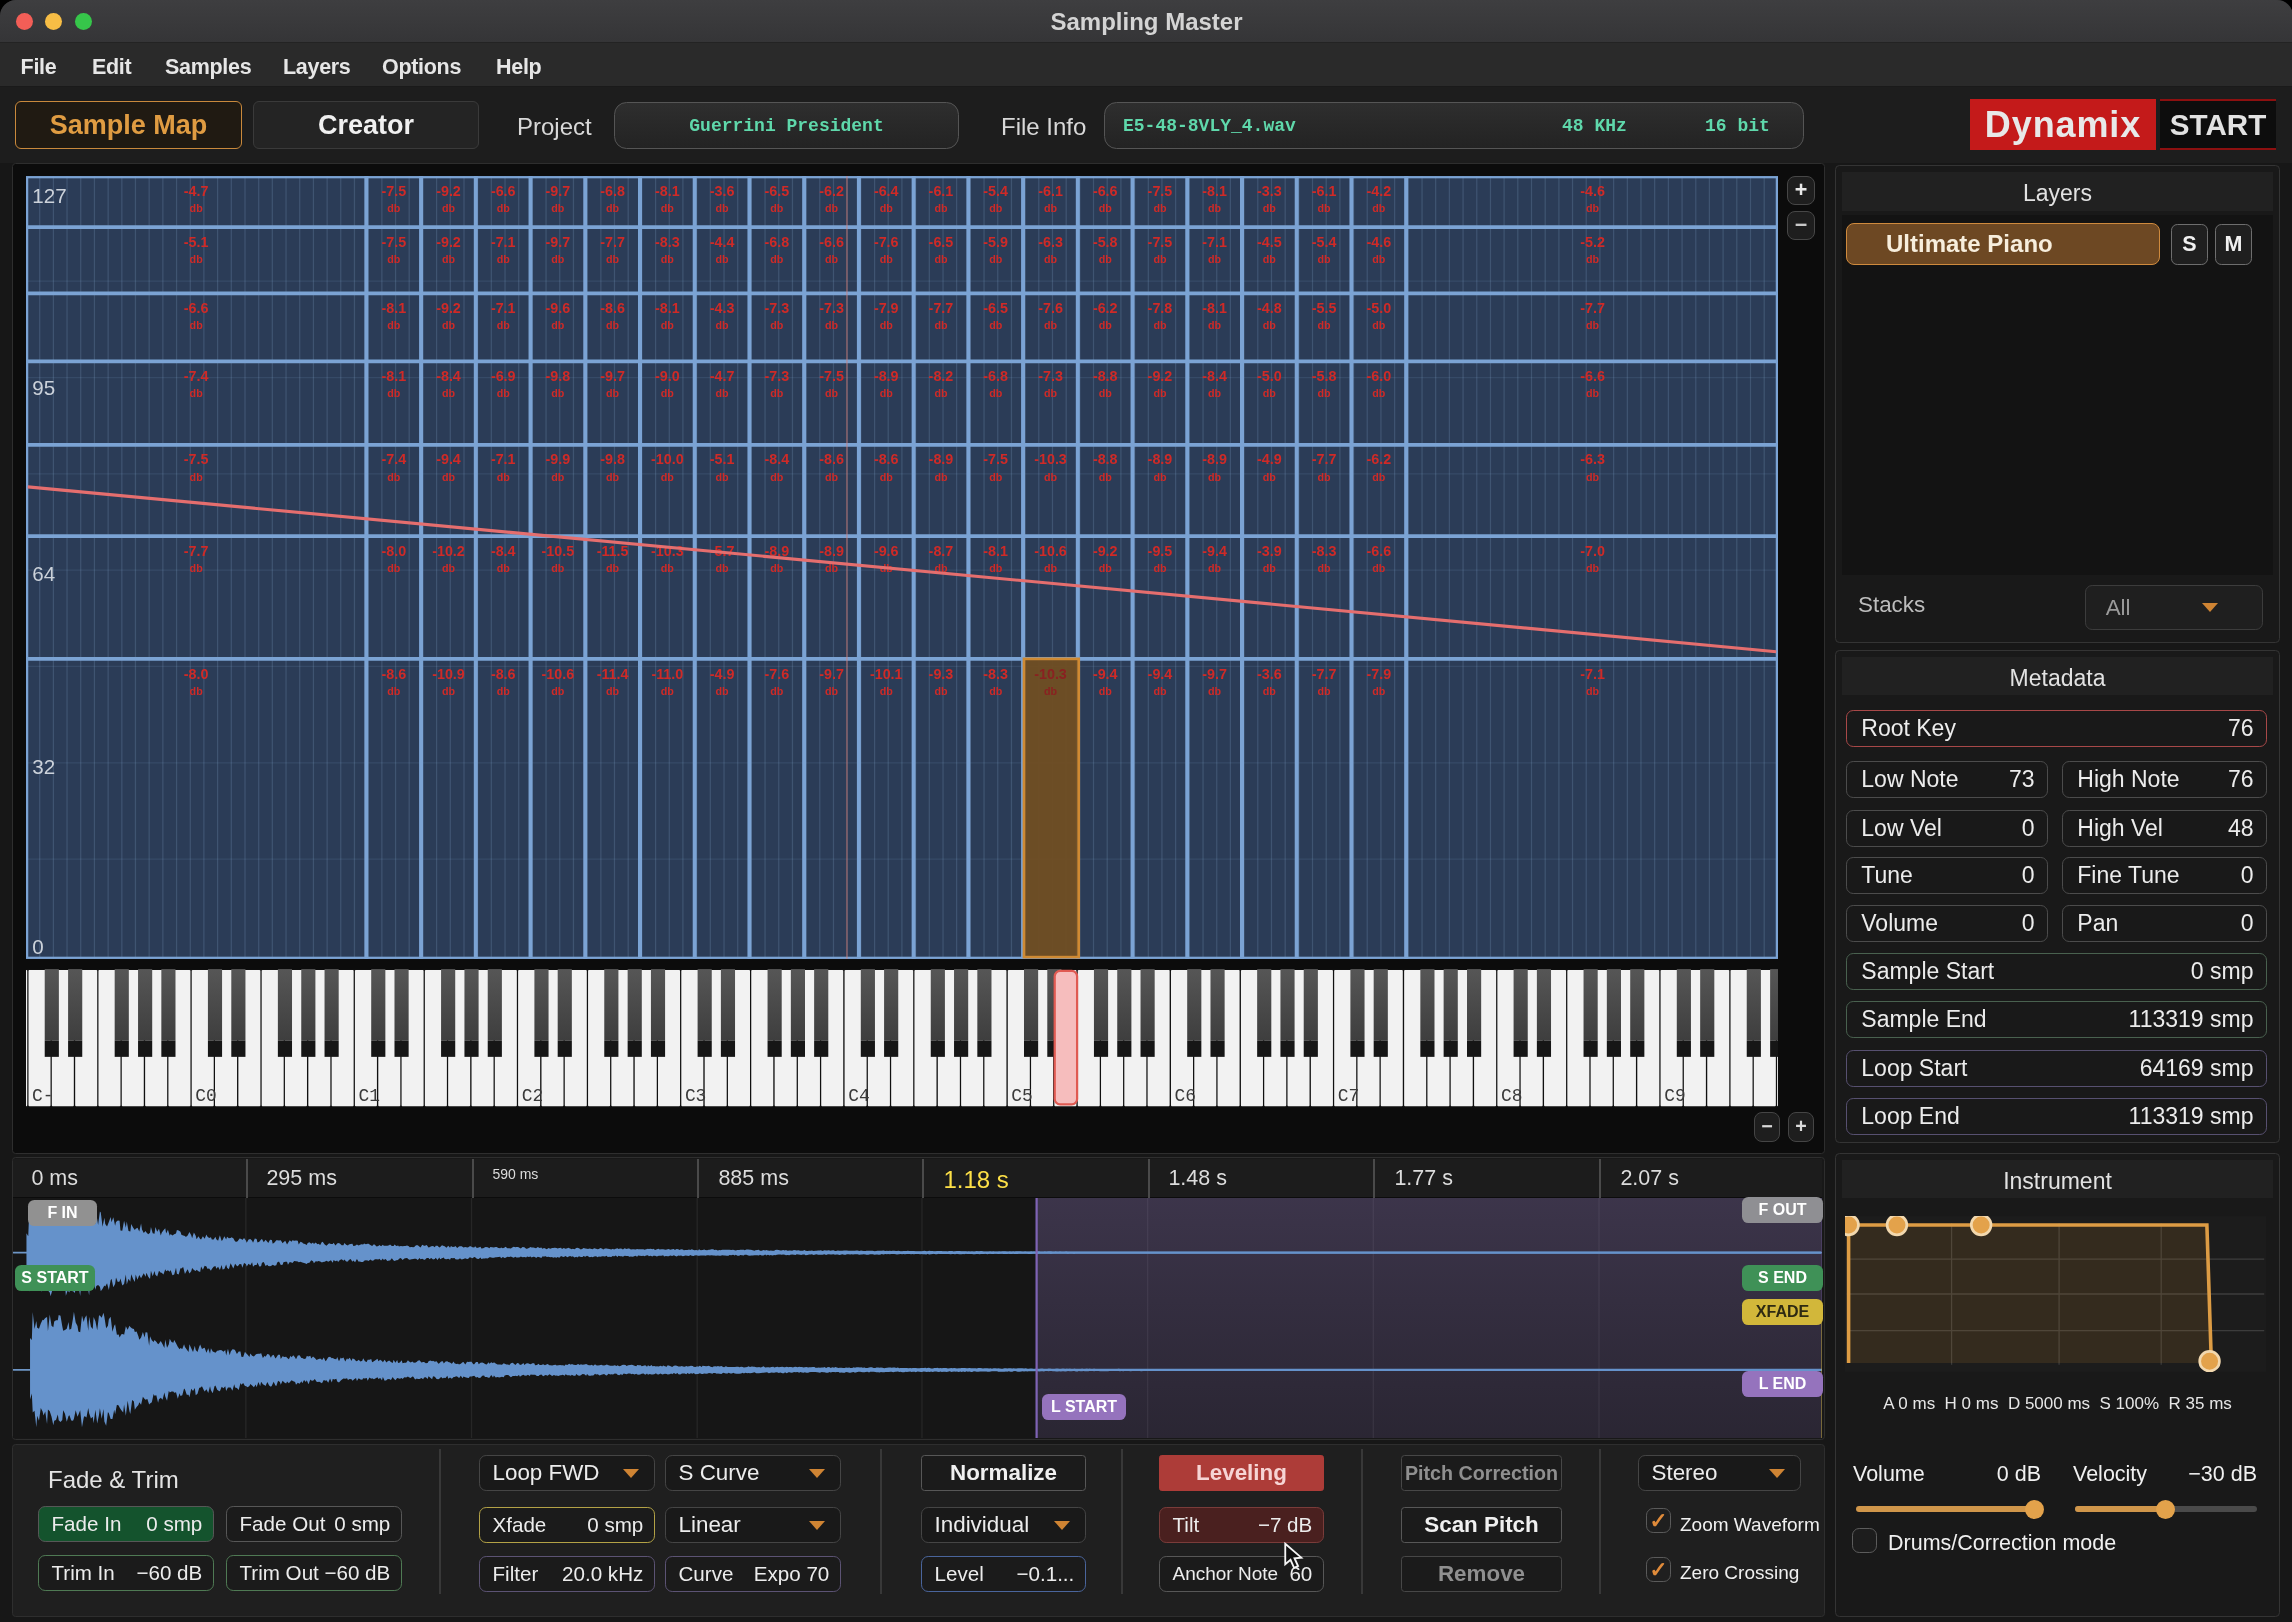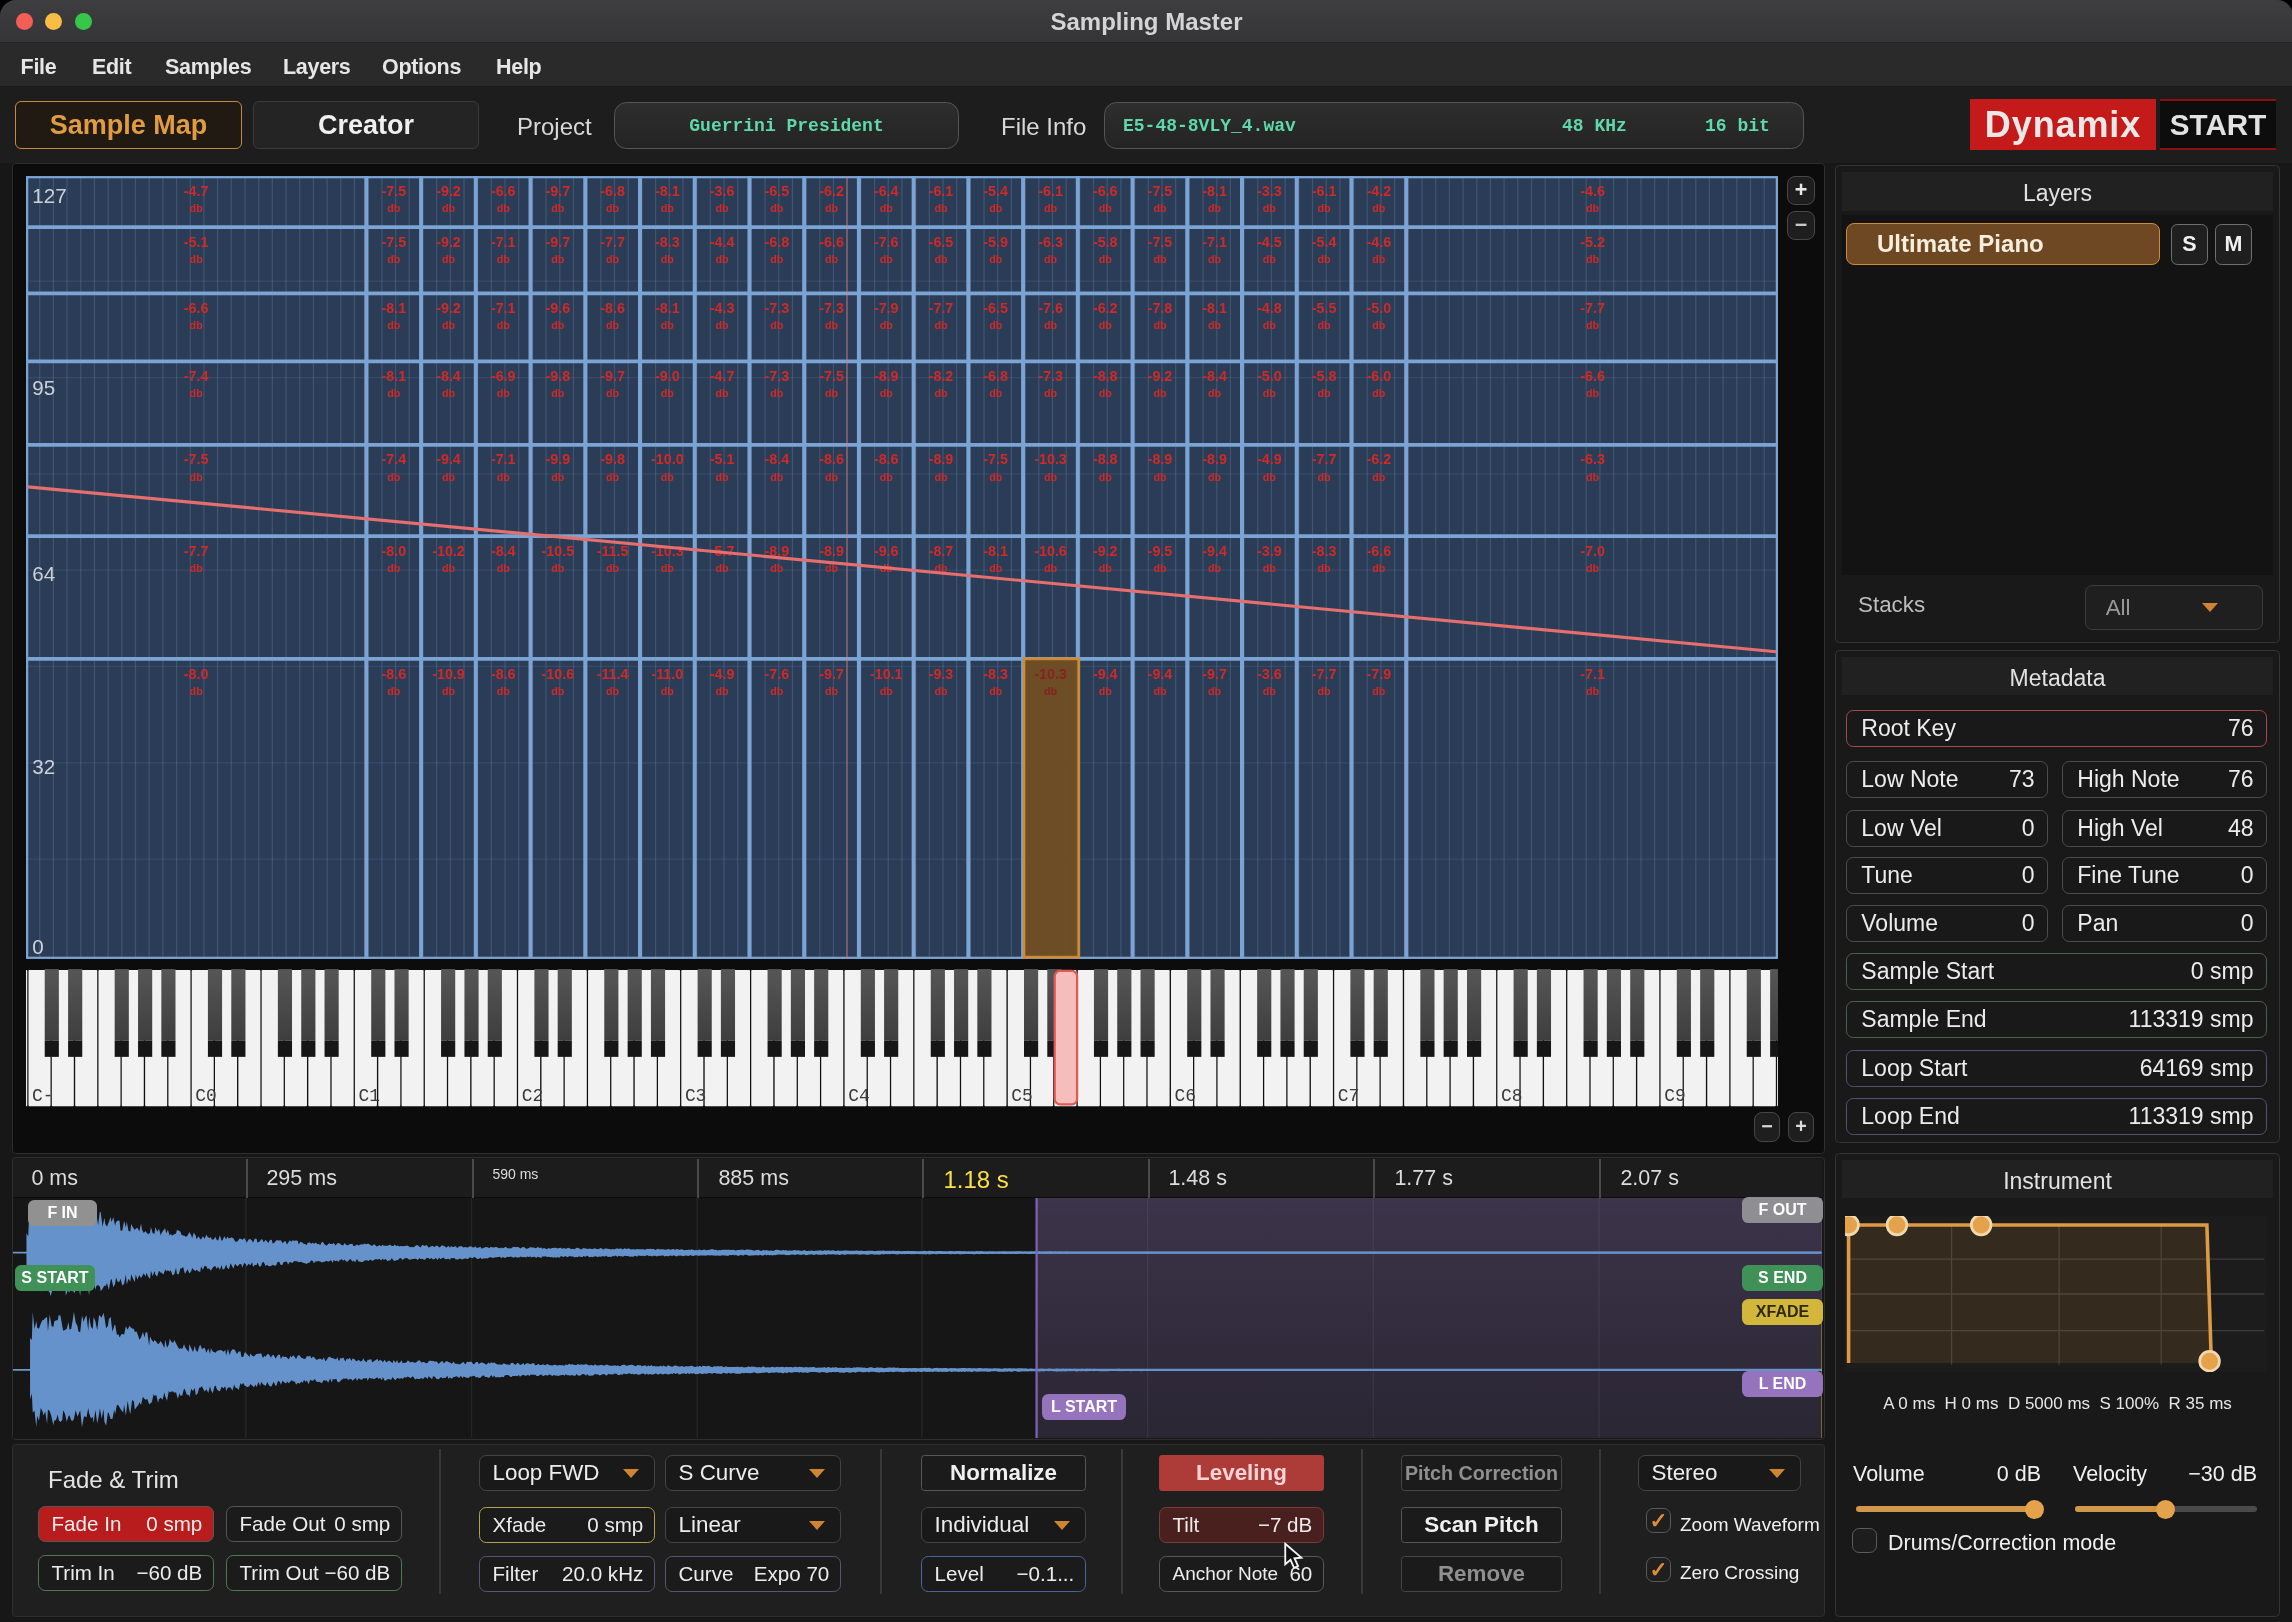--- a/index.html
+++ b/index.html
@@ -622,21 +622,21 @@
     </div>
     <div class="mark" style="left:28px;top:1200px;width:69px;background:#919191;color:#fff">F IN</div>
     <div class="mark" style="left:15px;top:1265px;width:80px;background:#3f9157;color:#fff">S START</div>
     <div class="mark" style="left:1742px;top:1197px;width:81px;background:#8f8f93;color:#fff">F OUT</div>
     <div class="mark" style="left:1742px;top:1265px;width:81px;background:#3f9157;color:#fff">S END</div>
     <div class="mark" style="left:1742px;top:1299px;width:81px;background:#d2b73a;color:#2e2a12">XFADE</div>
     <div class="mark" style="left:1742px;top:1371px;width:81px;background:#9573bd;color:#fff">L END</div>
     <div class="mark" style="left:1042px;top:1394px;width:84px;background:#9573bd;color:#fff">L START</div>
     <div class="abs" style="left:11.6px;top:1444px;width:1813px;height:173px;background:#1f1f1f;border:1.8px solid #2e2e2e;border-radius:3.6px"></div>
     <div class="abs" style="left:48px;top:1466px;font-size:24px;color:#e4e4e4">Fade &amp; Trim</div>
-    <div class="bbtn" style="left:38px;top:1506px;width:176px;border-color:#575757;background:#b91c1c">
+    <div class="bbtn" style="left:38px;top:1506px;width:176px;border-color:#575757;background:#14532d">
       <span style="font-size:20.6px">Fade In</span>
       <span>0 smp</span>
     </div>
     <div class="bbtn" style="left:226px;top:1506px;width:176px;border-color:#575757;background:#1b1b1b">
       <span style="font-size:20.6px">Fade Out</span>
       <span>0 smp</span>
     </div>
     <div class="bbtn" style="left:38px;top:1555px;width:176px;border-color:#4f7a54;background:#1b1b1b">
       <span style="font-size:20.6px">Trim In</span>
       <span>−60 dB</span>
@@ -704,21 +704,21 @@
     <div class="chk on" style="left:1646px;top:1557px">✓</div>
     <div class="abs" style="left:1680px;top:1562px;font-size:19px;color:#f0f0f0">Zero Crossing</div>
     <div class="abs" style="left:1281px;top:1542px"><svg width="27" height="29" viewBox="0 0 19 20">
         <path d="M3 1 L3 15.5 L6.7 12.3 L9.2 18 L12 16.7 L9.5 11.2 L14.3 10.8 Z" fill="#111" stroke="#f5f5f5" stroke-width="1.3"></path>
       </svg></div>
     <div class="abs panel" style="left:1835px;top:165px;width:445px;height:478px"></div>
     <div class="abs" style="left:1842px;top:172px;width:431px;height:39px;background:#212121"></div>
     <div class="abs ptitle" style="left:1835px;top:180px;width:445px">Layers</div>
     <div class="abs" style="left:1842px;top:215px;width:431px;height:360px;background:#131313"></div>
     <div class="abs" style="left:1846px;top:223px;width:314px;height:42px;background:#6d4823;border:1.8px solid #cf8a3d;border-radius:8px;display:flex;align-items:center;color:#f7eedd;font-weight:bold;font-size:24px">
-      <span style="margin-left:30px">Ultimate Piano</span>
+      <span style="margin-left:39px">Ultimate Piano</span>
     </div>
     <div class="abs" style="left:2171px;top:224px;width:37px;height:41px;background:#1f1f1f;border:1.8px solid #6e6e6e;border-radius:6.3px;display:flex;align-items:center;justify-content:center;color:#f0f0f0;font-weight:bold;font-size:21.5px">S</div>
     <div class="abs" style="left:2215px;top:224px;width:37px;height:41px;background:#1f1f1f;border:1.8px solid #6e6e6e;border-radius:6.3px;display:flex;align-items:center;justify-content:center;color:#f0f0f0;font-weight:bold;font-size:21.5px">M</div>
     <div class="abs" style="left:1858px;top:592px;font-size:22.4px;color:#bdbdbd">Stacks</div>
     <div class="dd" style="left:2085px;top:585px;width:178px;height:45px;background:#1f1f1f;border-color:#3c3c3c">
       <span style="color:#9a9a9a;margin-left:7.2px">All</span>
       <span class="arr" style="margin-right:29px"></span>
     </div>
     <div class="abs panel" style="left:1835px;top:650px;width:445px;height:493px"></div>
     <div class="abs" style="left:1842px;top:657px;width:431px;height:38px;background:#212121"></div>

